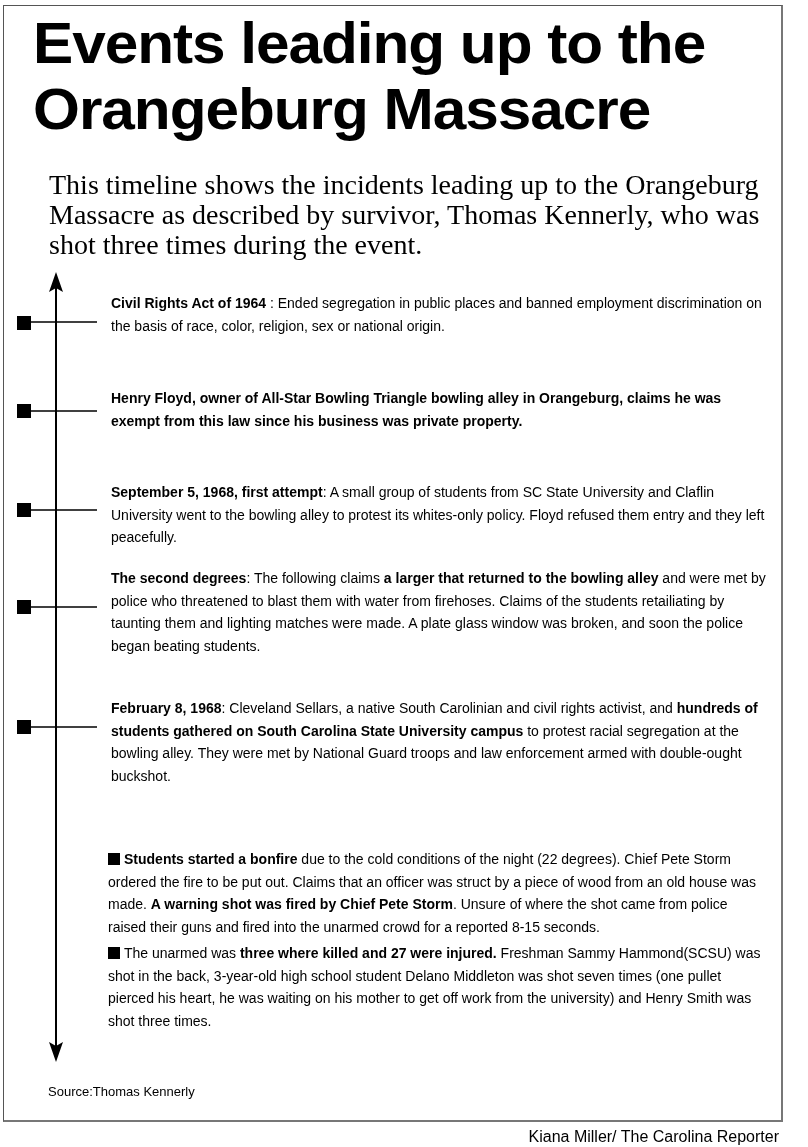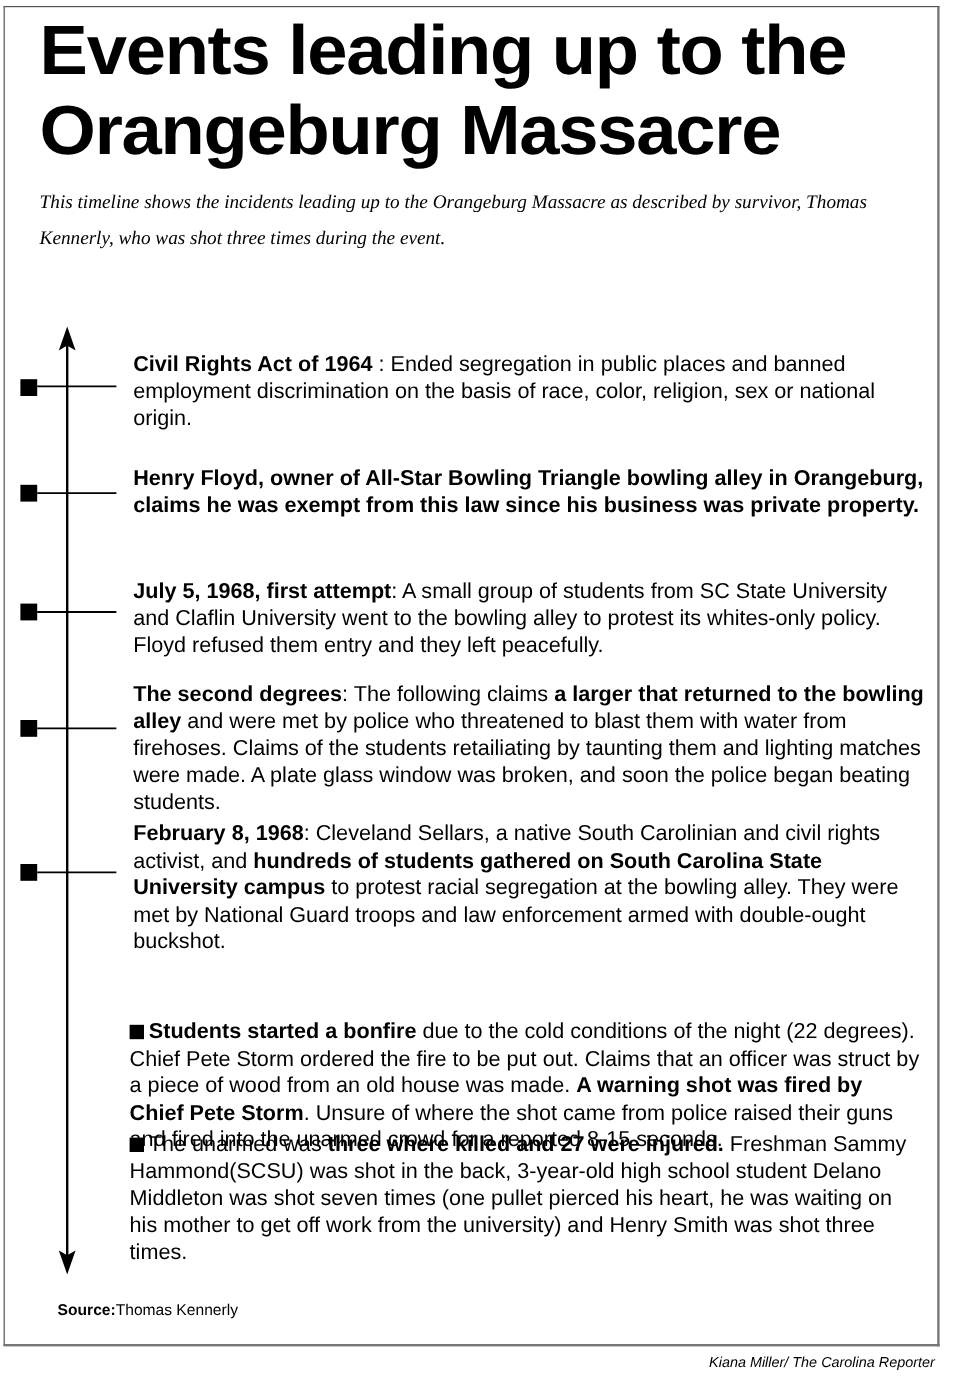--- a/index.html
+++ b/index.html
@@ -1,26 +1,26 @@
 <!DOCTYPE html>
 <html><head>
 <meta charset="utf-8">
 <style>
   html, body { margin: 0; padding: 0; background: #ffffff; }
   body { width: 808px; height: 1147px; position: relative; overflow: hidden; font-family: "Liberation Sans", sans-serif; color: #000; }
   .box { position: absolute; left: 3px; top: 5px; width: 780px; height: 1117px; border: 1px solid #555; border-right: 2px solid #777; border-bottom: 2px solid #777; box-sizing: border-box; }
   .title { position: absolute; left: 33px; top: 10px; width: 760px; font-family: "Liberation Sans", sans-serif; font-weight: bold; font-size: 58px; line-height: 66px; letter-spacing: -1px; margin: 0; transform: scaleX(1.04); transform-origin: left top; }
-  .intro { position: absolute; left: 33px; top: 154px; width: 730px; font-family: "Liberation Serif", serif; font-style: italic; font-size: 16px; line-height: 30px; margin: 0; }
+  .intro { position: absolute; left: 33px; top: 154px; width: 730px; font-family: "Liberation Serif", serif; font-size: 28px; line-height: 30px; margin: 16px; }
   .axis { position: absolute; left: 0; top: 0; width: 808px; height: 1147px; }
-  .entry { position: absolute; left: 111px; width: 660px; font-size: 18px; line-height: 22.5px; margin: 0; }
+  .entry { position: absolute; left: 111px; width: 660px; font-size: 14px; line-height: 22.5px; margin: 0; }
   .entry b { font-weight: bold; }
   .bullet-sq { display: inline-block; width: 12px; height: 12px; background: #000; margin-right: 4px; vertical-align: -1px; }
   .source { position: absolute; left: 48px; top: 1084px; font-size: 13px; }
-  .source b { font-weight: bold; }
-  .credit { position: absolute; right: 29px; top: 1128px; font-size: 12px; font-style: italic; }
+  .source b { font-weight: normal; }
+  .credit { position: absolute; right: 29px; top: 1128px; font-size: 16px; }
 </style>
 </head>
 <body>
 
 <div class="box"></div>
 
 <h1 class="title">Events leading up to the Orangeburg Massacre</h1>
 <p class="intro">This timeline shows the incidents leading up to the Orangeburg Massacre as described by survivor, Thomas Kennerly, who was shot three times during the event.</p>
 
 <svg class="axis" viewBox="0 0 808 1147">
@@ -51,28 +51,28 @@
 
 <p class="entry" style="top:292px">
   <b>Civil Rights Act of 1964</b><span> : Ended segregation in public places and banned employment discrimination on the basis of race, color, religion, sex or national origin.</span>
 </p>
 
 <p class="entry" style="top:387px">
   <b>Henry Floyd, owner of All-Star Bowling Triangle bowling alley in Orangeburg, claims he was exempt from this law since his business was private property.</b>
 </p>
 
 <p class="entry" style="top:481px">
-  <b>July 5, 1968, first attempt</b><span>: A small group of students from SC State University and Claflin University went to the bowling alley to protest its whites-only policy. Floyd refused them entry and they left peacefully.</span>
+  <b>September 5, 1968, first attempt</b><span>: A small group of students from SC State University and Claflin University went to the bowling alley to protest its whites-only policy. Floyd refused them entry and they left peacefully.</span>
 </p>
 
 <p class="entry" style="top:567px">
   <b>The second degrees</b><span>: The following claims </span><b>a larger that returned to the bowling alley</b><span> and were met by police who threatened to blast them with water from firehoses. Claims of the students retailiating by taunting them and lighting matches were made. A plate glass window was broken, and soon the police began beating students.</span>
 </p>
 
-<p class="entry" style="top:683px">
+<p class="entry" style="top:697px">
   <b>February 8, 1968</b><span>: Cleveland Sellars, a native South Carolinian and civil rights activist, and </span><b>hundreds of students gathered on South Carolina State University campus</b><span> to protest racial segregation at the bowling alley. They were met by National Guard troops and law enforcement armed with double-ought buckshot.</span>
 </p>
 
 <p class="entry" style="top:848px; left:108px">
   <span class="bullet-sq"></span><b>Students started a bonfire</b><span> due to the cold conditions of the night (22 degrees). Chief Pete Storm ordered the fire to be put out. Claims that an officer was struct by a piece of wood from an old house was made. </span><b>A warning shot was fired by Chief Pete Storm</b><span>. Unsure of where the shot came from police raised their guns and fired into the unarmed crowd for a reported 8-15 seconds.</span>
 </p>
 
 <p class="entry" style="top:942px; left:108px">
   <span class="bullet-sq"></span><span>The unarmed was </span><b>three where killed and 27 were injured.</b><span> Freshman Sammy Hammond(SCSU) was shot in the back, 3-year-old high school student Delano Middleton was shot seven times (one pullet pierced his heart, he was waiting on his mother to get off work from the university) and Henry Smith was shot three times.</span>
 </p>

